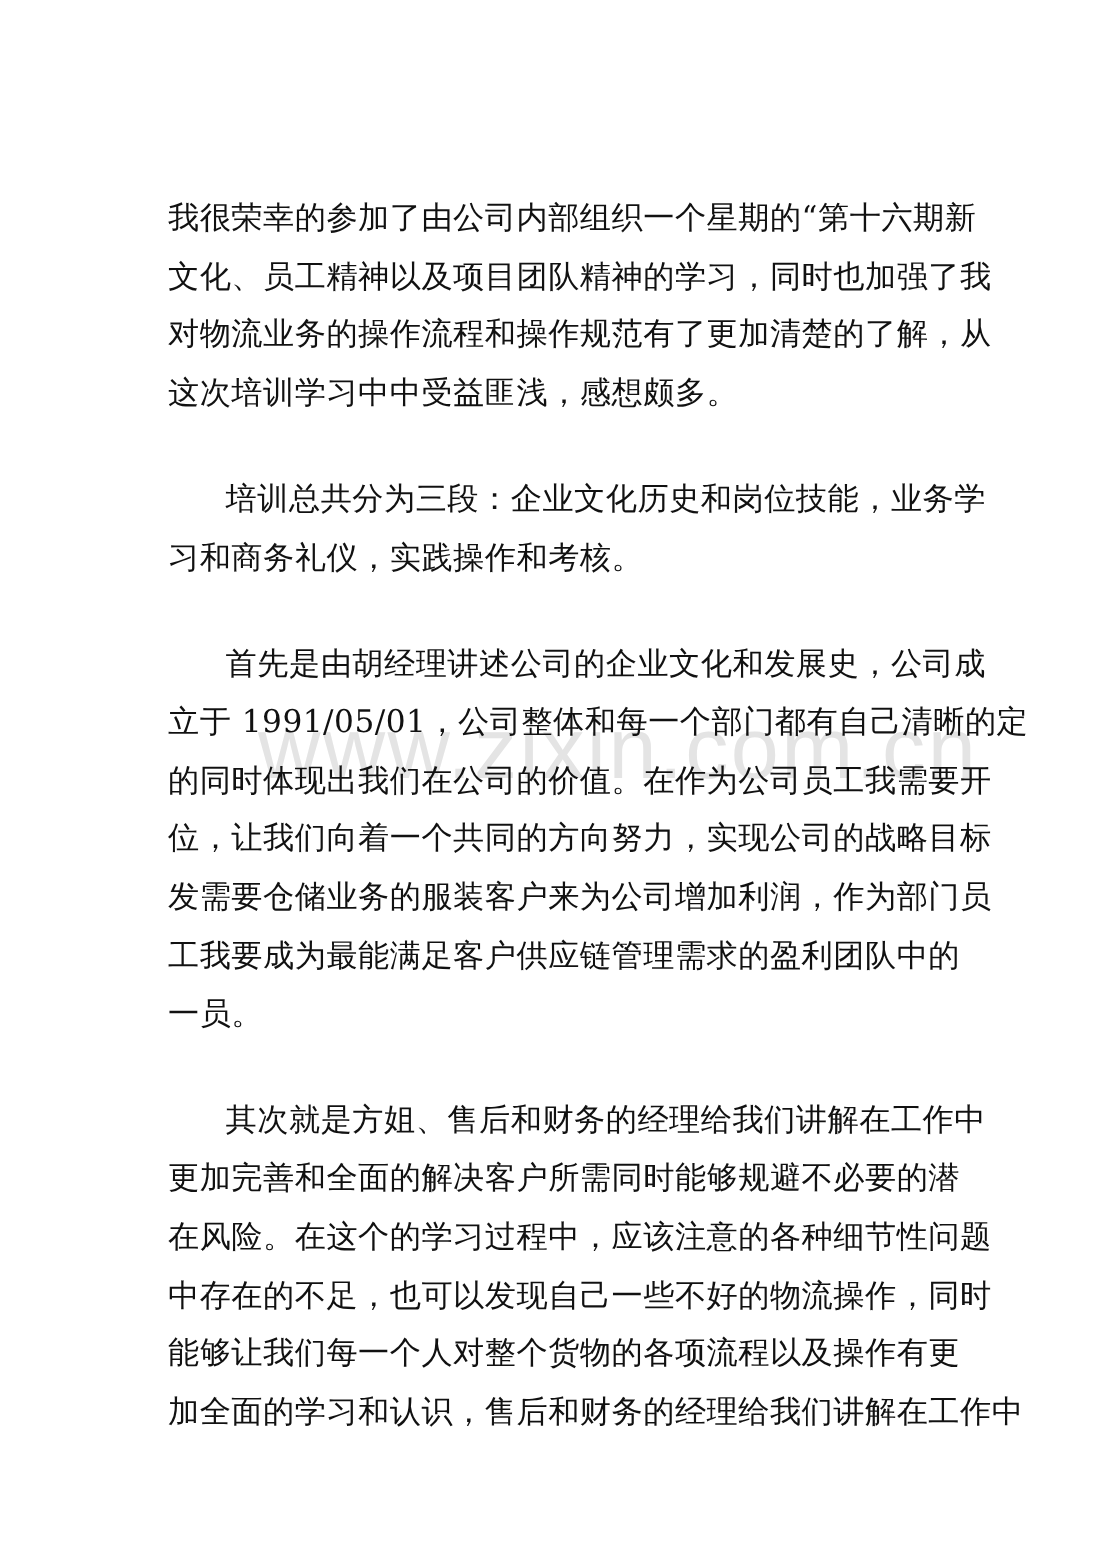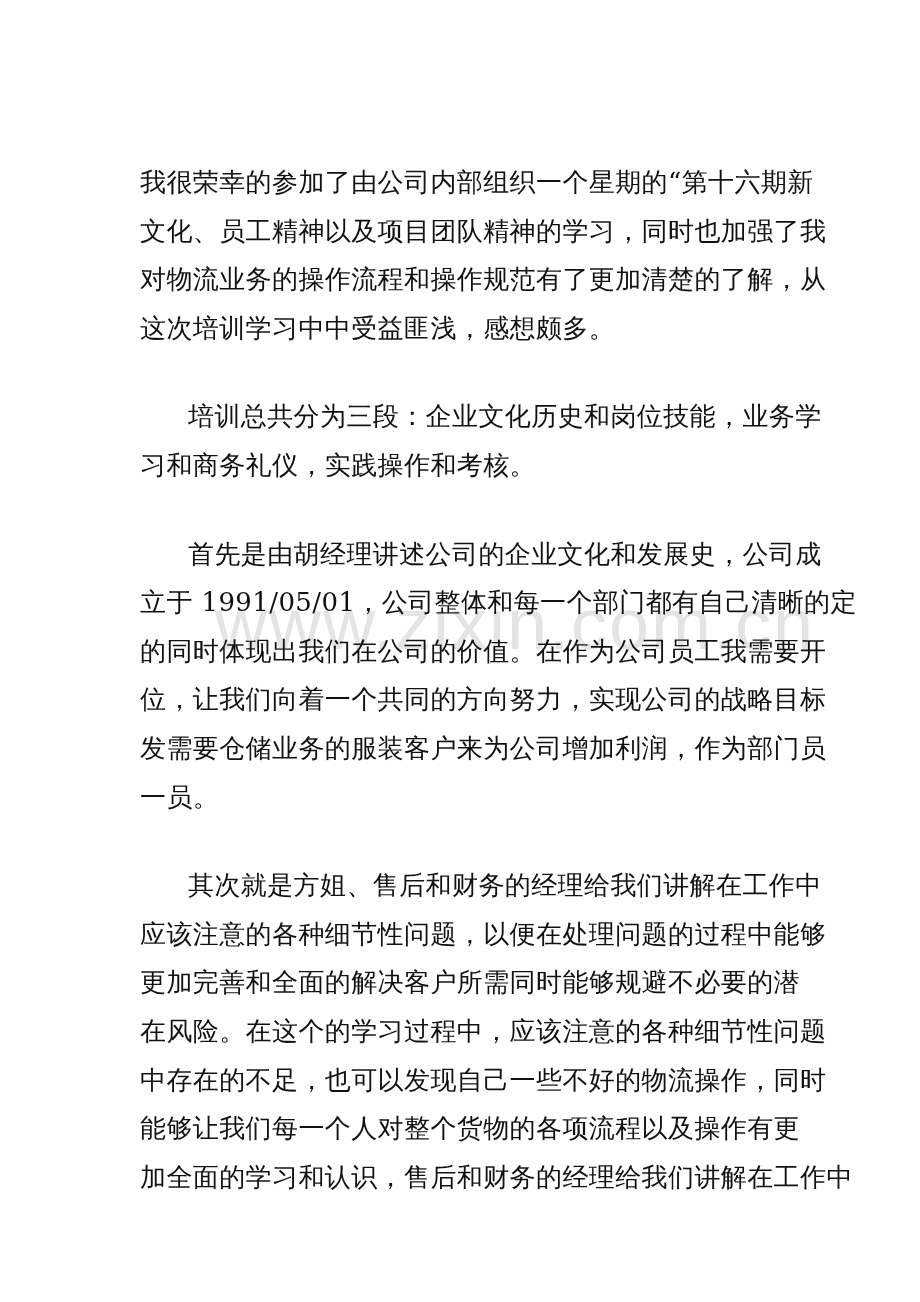--- a/index.html
+++ b/index.html
@@ -74,26 +74,26 @@
       <span class="line indent">培训总共分为三段：企业文化历史和岗位技能，业务学</span>
       <span class="line">习和商务礼仪，实践操作和考核。</span>
     </div>
 
     <div>
       <span class="line indent">首先是由胡经理讲述公司的企业文化和发展史，公司成</span>
       <span class="line">立于 1991/05/01，公司整体和每一个部门都有自己清晰的定</span>
       <span class="line">的同时体现出我们在公司的价值。在作为公司员工我需要开</span>
       <span class="line">位，让我们向着一个共同的方向努力，实现公司的战略目标</span>
       <span class="line">发需要仓储业务的服装客户来为公司增加利润，作为部门员</span>
+      <span class="line">工我要成为最能满足客户供应链管理需求的盈利团队中的</span>
       <span class="line">一员。</span>
     </div>
 
     <div>
       <span class="line indent">其次就是方姐、售后和财务的经理给我们讲解在工作中</span>
-      <span class="line">应该注意的各种细节性问题，以便在处理问题的过程中能够</span>
       <span class="line">更加完善和全面的解决客户所需同时能够规避不必要的潜</span>
       <span class="line">在风险。在这个的学习过程中，应该注意的各种细节性问题</span>
       <span class="line">中存在的不足，也可以发现自己一些不好的物流操作，同时</span>
       <span class="line">能够让我们每一个人对整个货物的各项流程以及操作有更</span>
       <span class="line">加全面的学习和认识，售后和财务的经理给我们讲解在工作中</span>
     </div>
   </div>
 </div>
 
 </body></html>

